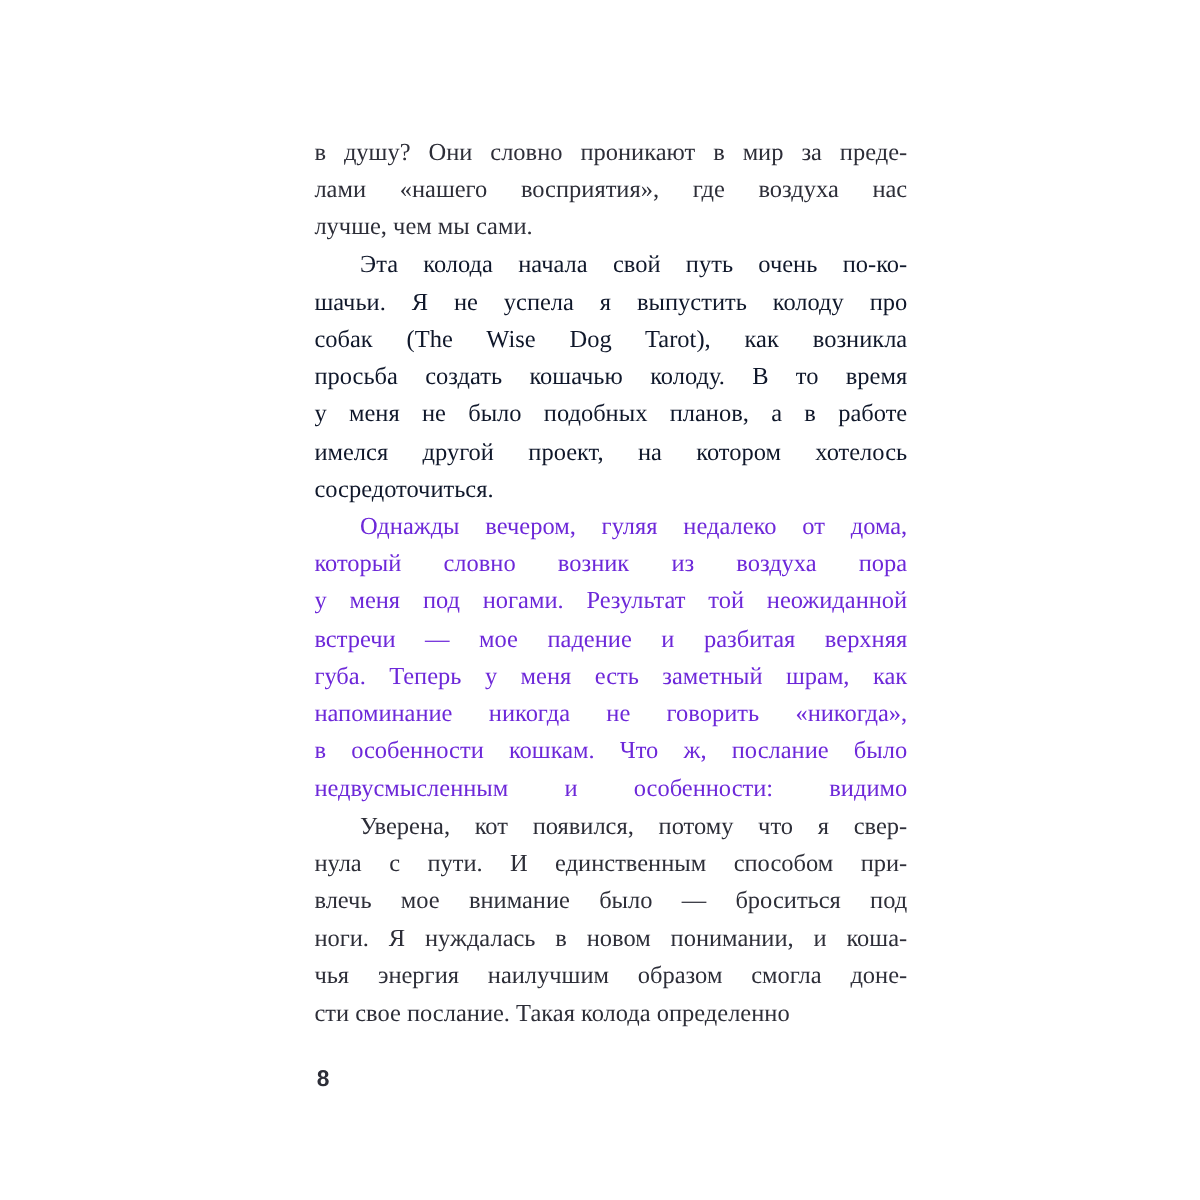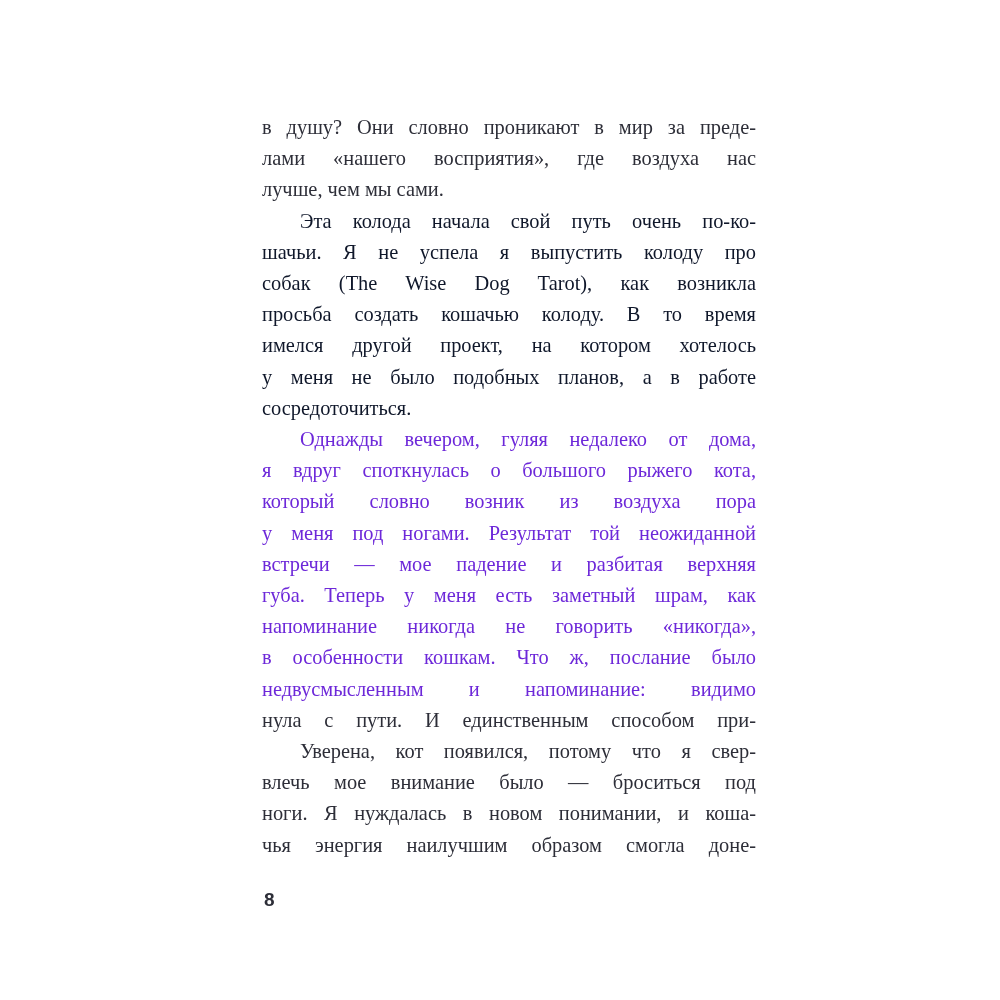--- a/index.html
+++ b/index.html
@@ -77,39 +77,39 @@
       <p class="para" style="color: rgb(45, 46, 56);">
         <span class="line">в душу? Они словно проникают в мир за преде-</span>
         <span class="line">лами «нашего восприятия», где воздуха нас</span>
         <span class="line last">лучше, чем мы сами.</span>
       </p>
       <p class="para" style="color: #0f172a;">
         <span class="line indent">Эта колода начала свой путь очень по-ко-</span>
         <span class="line">шачьи. Я не успела я выпустить колоду про</span>
         <span class="line">собак (The Wise Dog Tarot), как возникла</span>
         <span class="line">просьба создать кошачью колоду. В то время</span>
+        <span class="line">у меня не было подобных планов, а в работе</span>
         <span class="line">имелся другой проект, на котором хотелось</span>
-        <span class="line">у меня не было подобных планов, а в работе</span>
         <span class="line last">сосредоточиться.</span>
       </p>
       <p class="para" style="color: #6d28d9;">
         <span class="line indent">Однажды вечером, гуляя недалеко от дома,</span>
-        <span class="line">я вдруг споткнулась о большого рыжего кота,</span>
         <span class="line">который словно возник из воздуха пора</span>
         <span class="line">у меня под ногами. Результат той неожиданной</span>
         <span class="line">встречи — мое падение и разбитая верхняя</span>
         <span class="line">губа. Теперь у меня есть заметный шрам, как</span>
         <span class="line">напоминание никогда не говорить «никогда»,</span>
         <span class="line">в особенности кошкам. Что ж, послание было</span>
-        <span class="line">недвусмысленным и напоминание: видимо</span>
+        <span class="line">недвусмысленным и особенности: видимо</span>
       </p>
       <p class="para" style="color: rgb(45, 46, 56);">
+        <span class="line indent">Уверена, кот появился, потому что я свер-</span>
         <span class="line">нула с пути. И единственным способом при-</span>
-        <span class="line indent">Уверена, кот появился, потому что я свер-</span>
         <span class="line">влечь мое внимание было — броситься под</span>
         <span class="line">ноги. Я нуждалась в новом понимании, и коша-</span>
         <span class="line">чья энергия наилучшим образом смогла доне-</span>
+        <span class="line last">сти свое послание. Такая колода определенно</span>
       </p>
     </div>
 
   <div id="page-number" style="color: rgb(45, 46, 56);">8</div>
 
 </div>
 
 </body></html>

